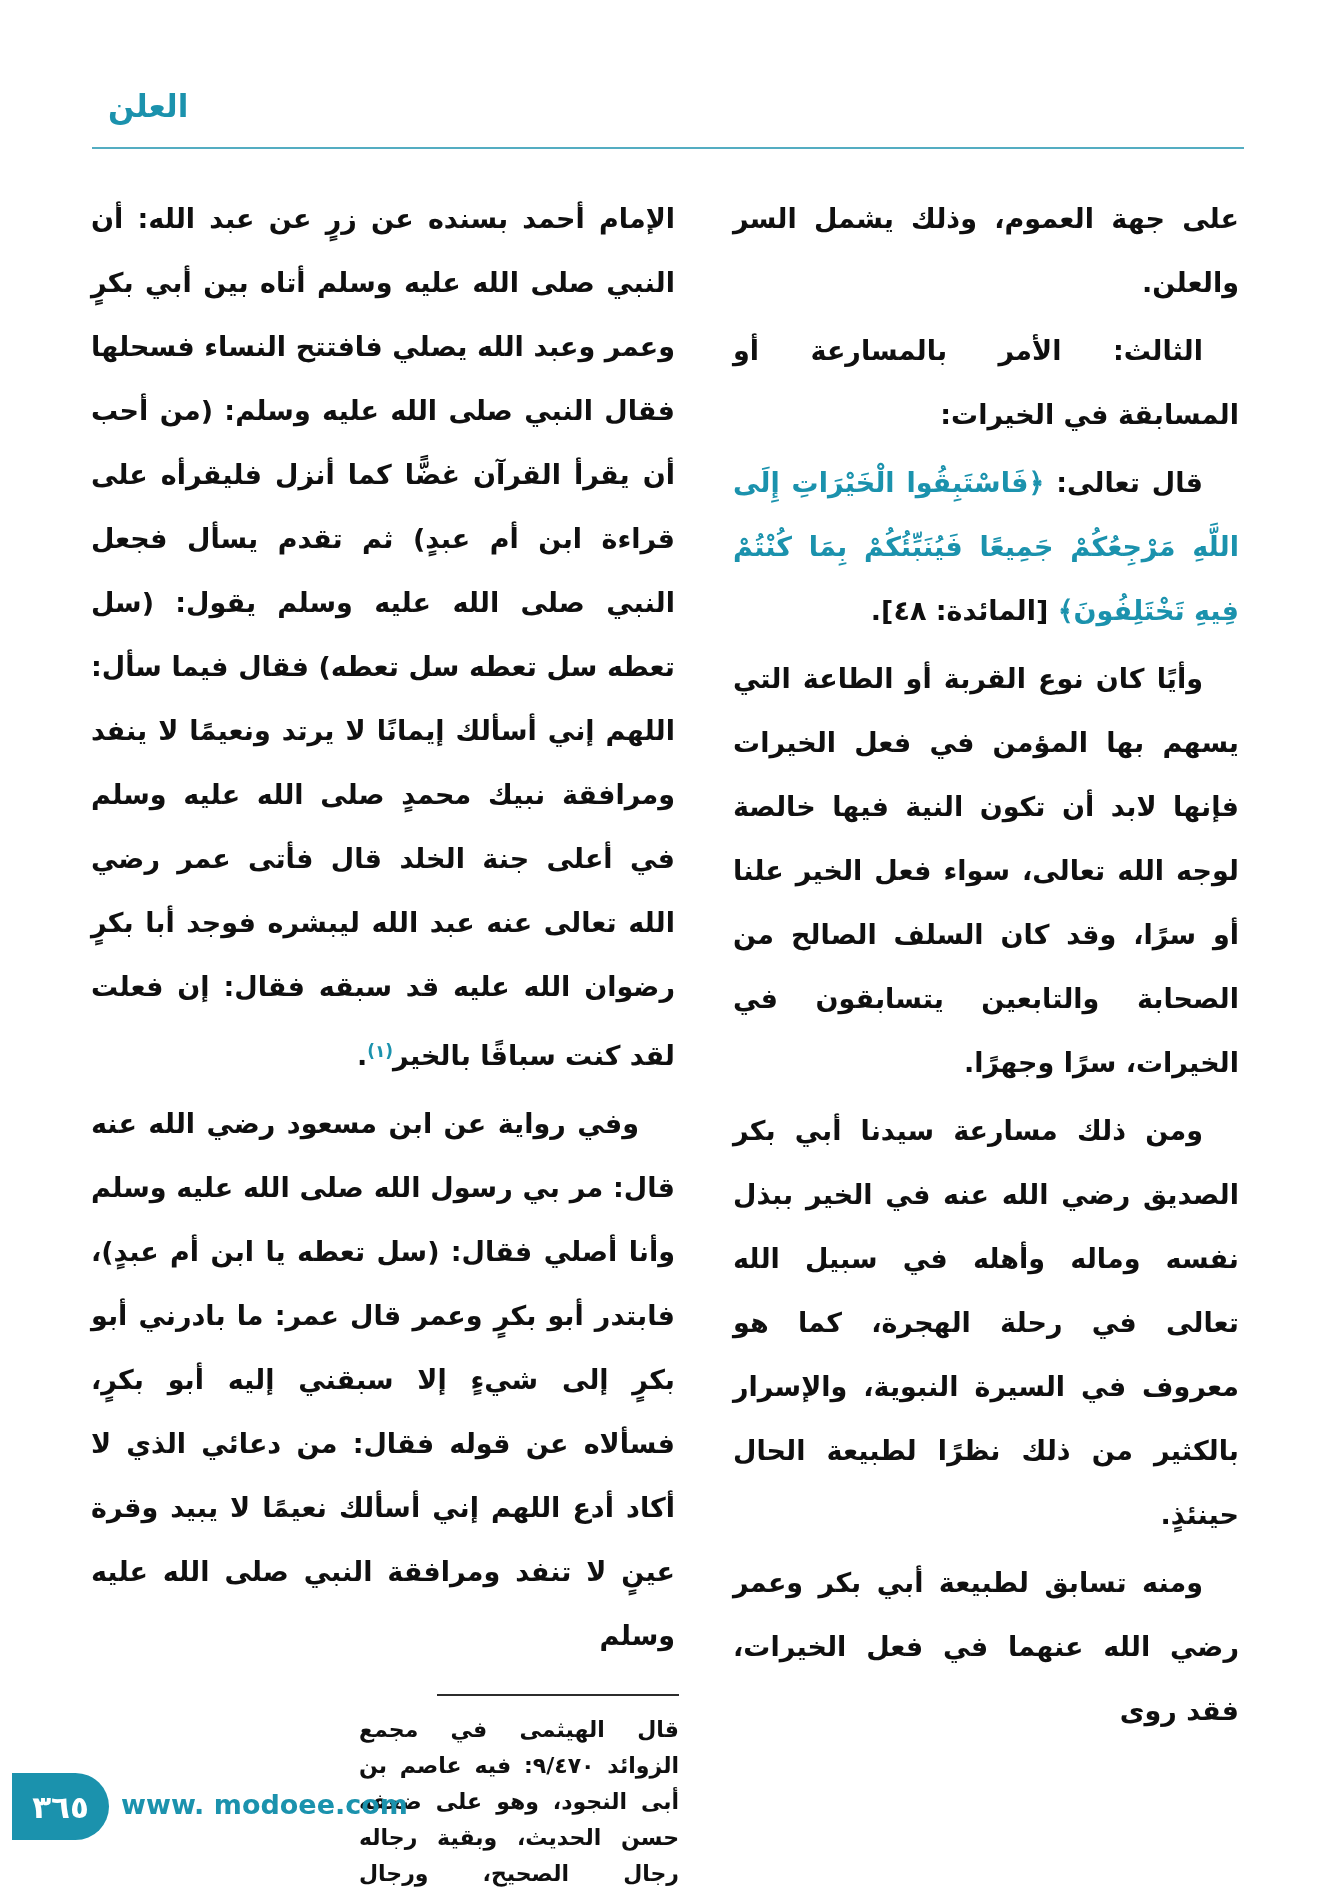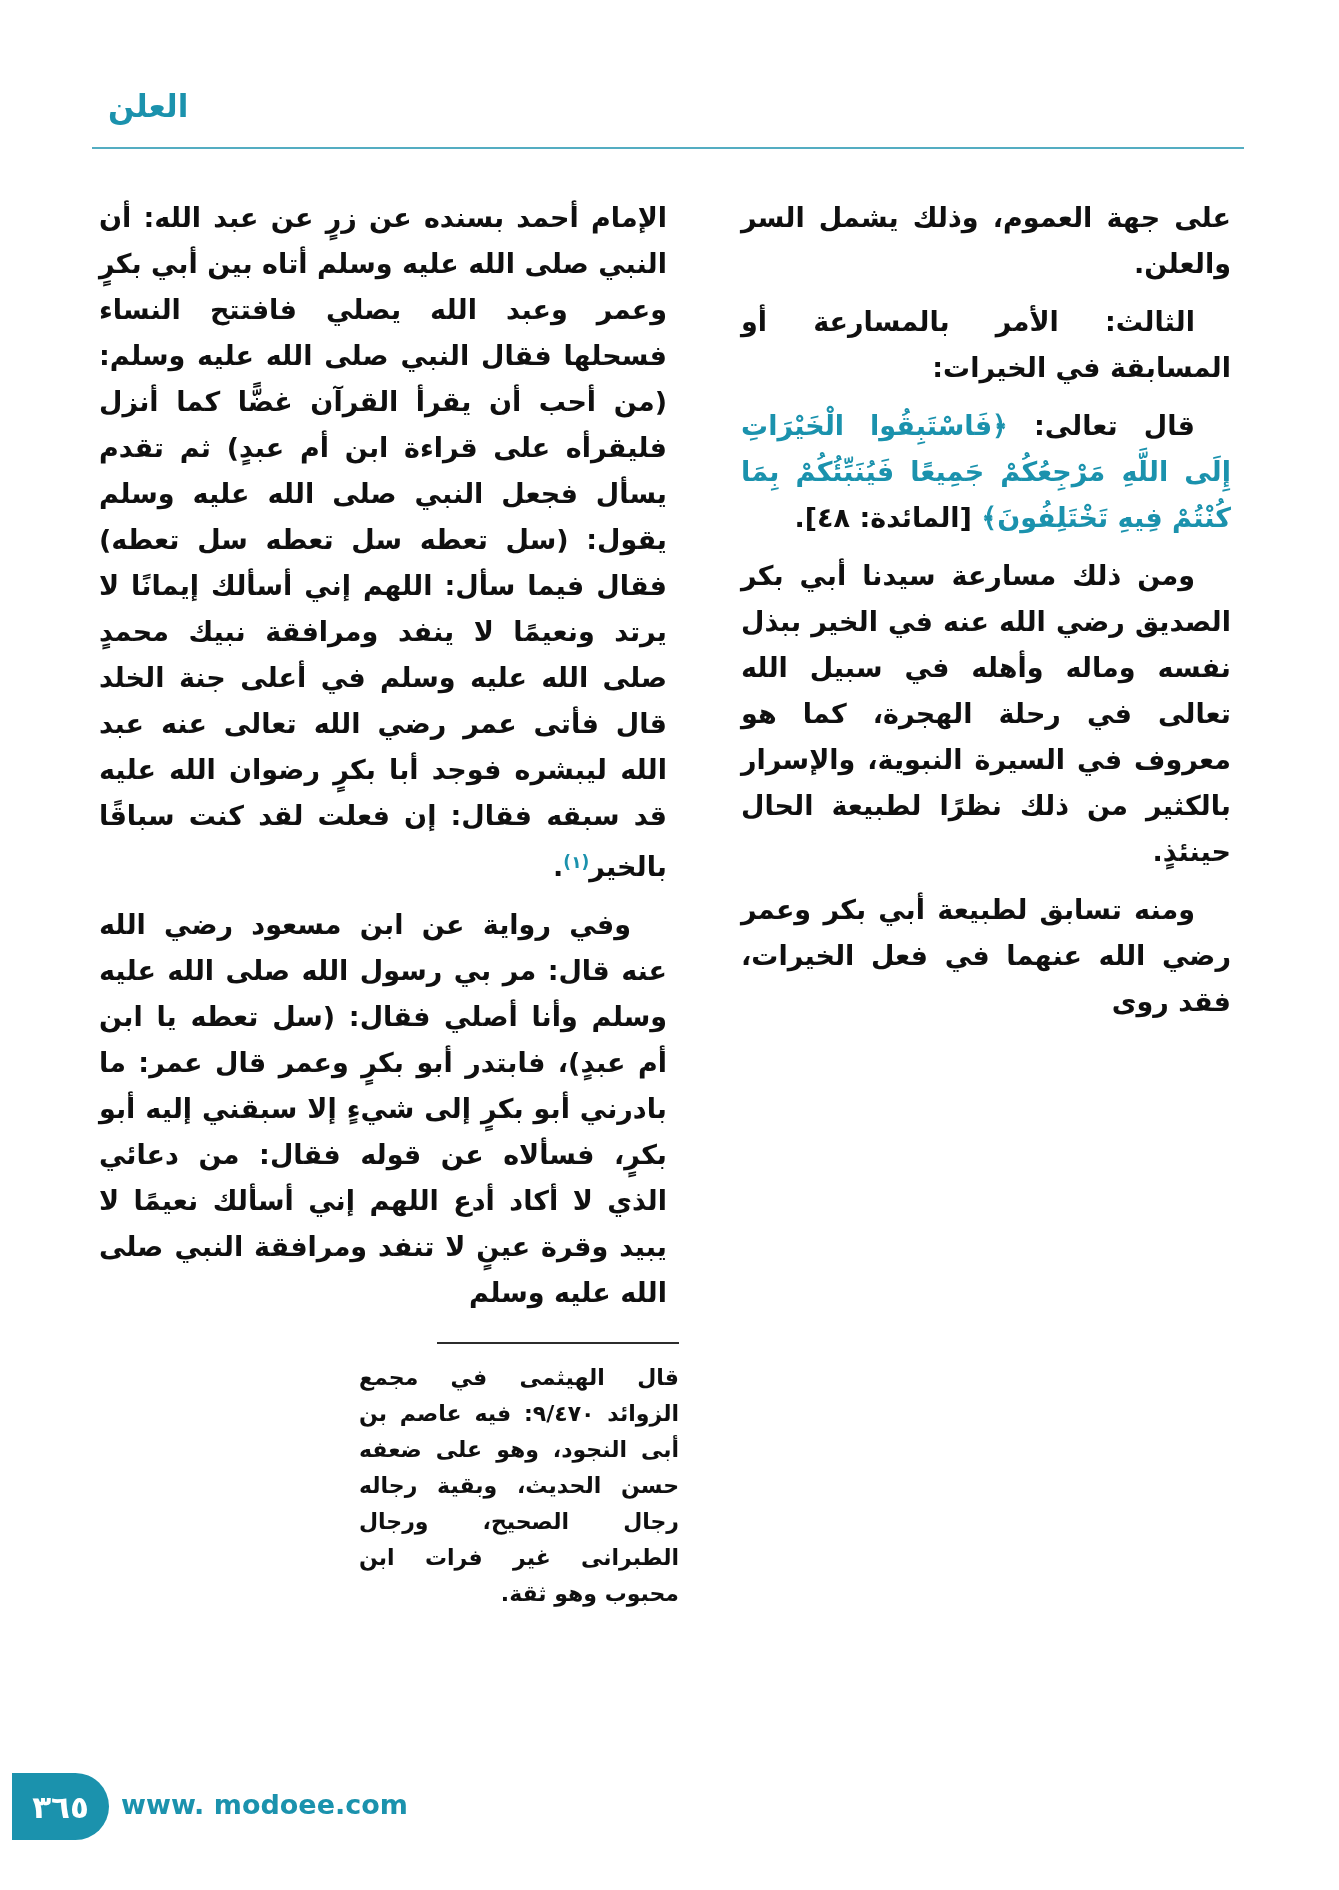--- a/index.html
+++ b/index.html
@@ -17,21 +17,21 @@
     position: absolute; top: 147px; left: 92px; width: 1152px; height: 2px;
     background: var(--accent); opacity: .75;
   }
   .content {
     position: absolute; top: 183px; right: 96px;
     display: flex; gap: 50px;
   }
   .col-right { width: 514px; }
   .col-left  { width: 592px; }
   p.body {
-    margin: 12px; font-size: 27px; font-weight: 700; line-height: 46px;
+    margin: 4px; font-size: 27px; font-weight: 700; line-height: 64px;
     text-align: justify;
   }
   .indent { text-indent: 36px; }
   .verse { color: var(--accent); }
   .fn-ref {
     color: var(--accent); font-size: 17px; font-weight: 700;
     vertical-align: 8px;
   }
   .footnote-sep {
     width: 242px; height: 2px; background: #2c2c2c;
@@ -62,20 +62,21 @@
 
   <div class="header-title">العلن</div>
   <div class="header-rule"></div>
 
   <div class="content">
 
     <div class="col-right">
       <p class="body">على جهة العموم، وذلك يشمل السر والعلن.</p>
       <p class="body indent"><strong>الثالث:</strong><span> الأمر بالمسارعة أو المسابقة في الخيرات:</span></p>
       <p class="body indent"><span>قال تعالى: </span><span class="verse">﴿فَاسْتَبِقُوا الْخَيْرَاتِ إِلَى اللَّهِ مَرْجِعُكُمْ جَمِيعًا فَيُنَبِّئُكُمْ بِمَا كُنْتُمْ فِيهِ تَخْتَلِفُونَ﴾</span><span> [المائدة: ٤٨].</span></p>
+      <p class="body indent">وأيًا كان نوع القربة أو الطاعة التي يسهم بها المؤمن في فعل الخيرات فإنها لابد أن تكون النية فيها خالصة لوجه الله تعالى، سواء فعل الخير علنا أو سرًا، وقد كان السلف الصالح من الصحابة والتابعين يتسابقون في الخيرات، سرًا وجهرًا.</p>
       <p class="body indent">ومن ذلك مسارعة سيدنا أبي بكر الصديق رضي الله عنه في الخير ببذل نفسه وماله وأهله في سبيل الله تعالى في رحلة الهجرة، كما هو معروف في السيرة النبوية، والإسرار بالكثير من ذلك نظرًا لطبيعة الحال حينئذٍ.</p>
       <p class="body indent">ومنه تسابق لطبيعة أبي بكر وعمر رضي الله عنهما في فعل الخيرات، فقد روى</p>
     </div>
 
     <div class="col-left">
       <p class="body"><span>الإمام أحمد بسنده عن زرٍ عن عبد الله: أن النبي صلى الله عليه وسلم أتاه بين أبي بكرٍ وعمر وعبد الله يصلي فافتتح النساء فسحلها فقال النبي صلى الله عليه وسلم: (من أحب أن يقرأ القرآن غضًّا كما أنزل فليقرأه على قراءة ابن أم عبدٍ) ثم تقدم يسأل فجعل النبي صلى الله عليه وسلم يقول: (سل تعطه سل تعطه سل تعطه) فقال فيما سأل: اللهم إني أسألك إيمانًا لا يرتد ونعيمًا لا ينفد ومرافقة نبيك محمدٍ صلى الله عليه وسلم في أعلى جنة الخلد قال فأتى عمر رضي الله تعالى عنه عبد الله ليبشره فوجد أبا بكرٍ رضوان الله عليه قد سبقه فقال: إن فعلت لقد كنت سباقًا بالخير</span><span class="fn-ref">(١)</span><span>.</span></p>
       <p class="body indent">وفي رواية عن ابن مسعود رضي الله عنه قال: مر بي رسول الله صلى الله عليه وسلم وأنا أصلي فقال: (سل تعطه يا ابن أم عبدٍ)، فابتدر أبو بكرٍ وعمر قال عمر: ما بادرني أبو بكرٍ إلى شيءٍ إلا سبقني إليه أبو بكرٍ، فسألاه عن قوله فقال: من دعائي الذي لا أكاد أدع اللهم إني أسألك نعيمًا لا يبيد وقرة عينٍ لا تنفد ومرافقة النبي صلى الله عليه وسلم</p>
 
       <div class="footnote-sep"></div>
       <div class="footnotes">

